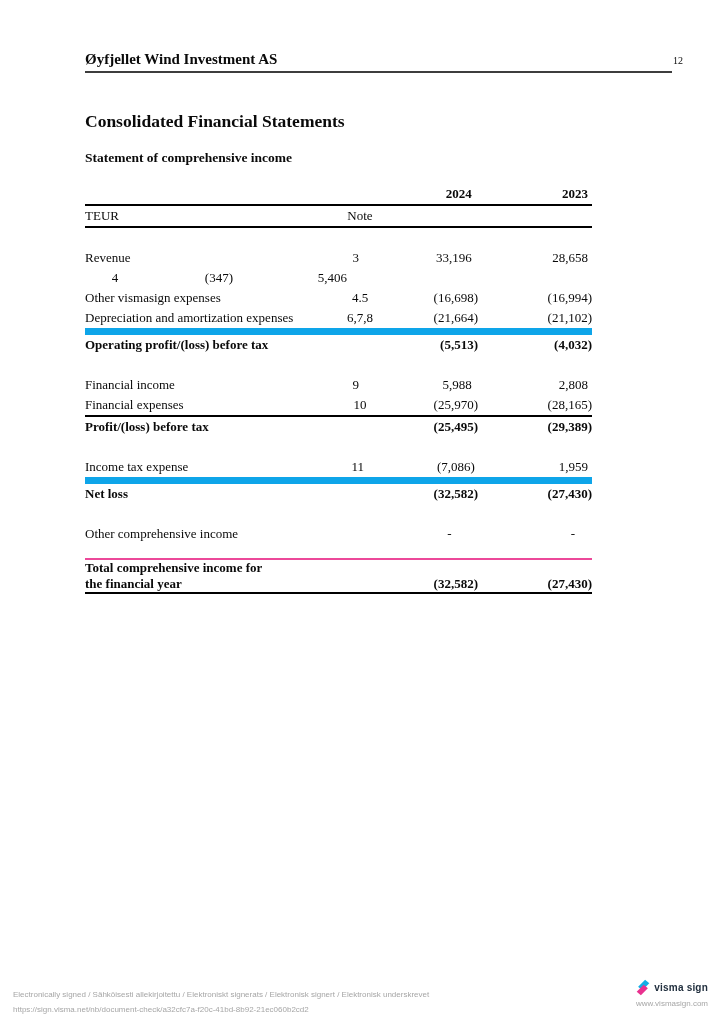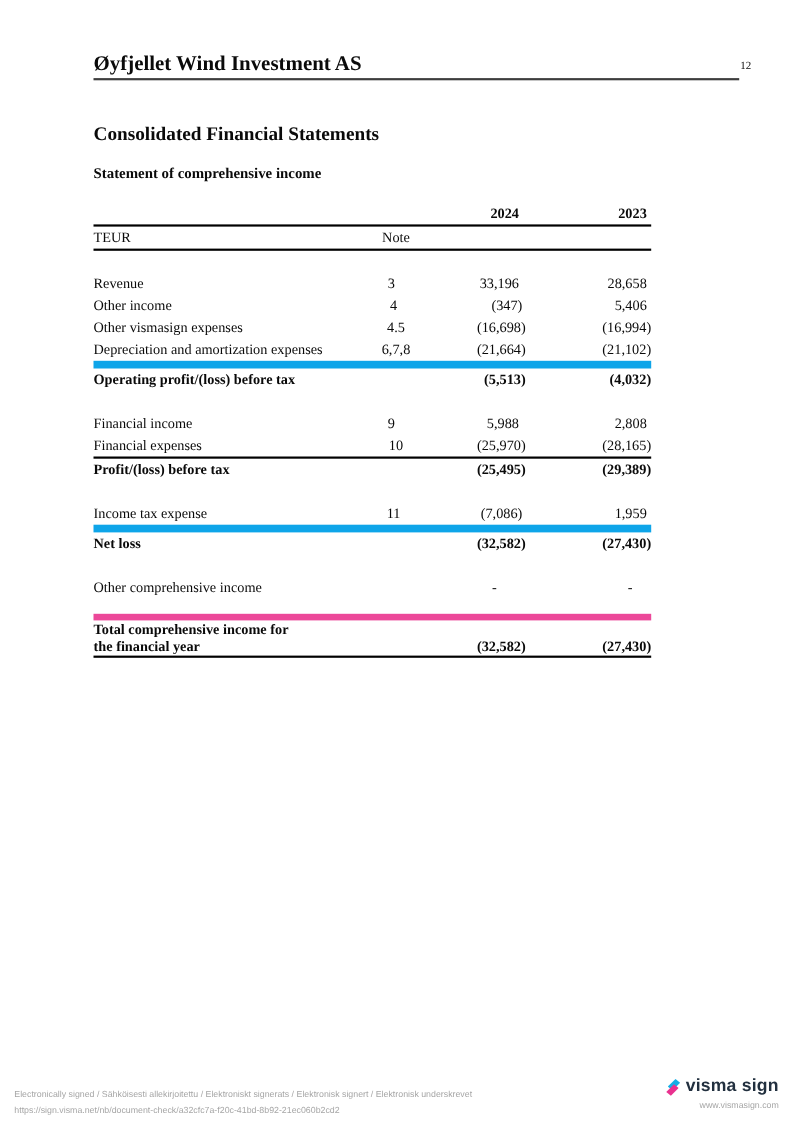--- a/index.html
+++ b/index.html
@@ -5,21 +5,21 @@
   html,body{margin:0;padding:0;}
   body{
     width:724px;height:1024px;position:relative;background:#ffffff;
     font-family:"Liberation Serif","DejaVu Serif",serif;color:#0a0a0a;
     overflow:hidden;
   }
   
   .page-header{
     position:absolute;left:85px;top:51px;width:587px;
     border-bottom:2px solid #3d3d3d;padding-bottom:4px;
-    font-weight:bold;font-size:19px;line-height:16px;
+    font-weight:bold;font-size:15px;line-height:16px;
   }
   .page-number{
     position:absolute;right:41px;top:53px;
     font-size:10px;line-height:16px;
   }
   
   .doc-title{
     position:absolute;left:85px;top:111px;
     font-size:17.5px;font-weight:bold;line-height:20px;
   }
@@ -29,41 +29,41 @@
   }
   
   .fin-table{position:absolute;left:85px;top:184px;width:507px;font-size:13px;}
   .trow{display:flex;align-items:center;height:20px;}
   .trow.tight{height:16px;}
   .trow.gap{height:20px;}
   .trow.gap.small{height:14px;}
   .trow.bold{font-weight:bold;}
   .rb-thin{border-bottom:7px solid #0ea5e9;}
   .rb-thick{border-bottom:2px solid #000;}
-  .ra-thick{border-top:6px solid #ec4899;}
+  .ra-thick{border-top:2px solid #ec4899;}
   .c-label{width:245px;text-align:left;white-space:nowrap;}
   .c-note{width:60px;text-align:center;}
   .c-v1{width:88px;text-align:right;}
   .c-v2{width:114px;text-align:right;}
   .pos{padding-right:4px;}
   .dash{padding-right:17px;}
   .hdr-year{font-weight:bold;}
   
   .footer-left{
     position:absolute;left:13px;top:987px;
     font-family:"Liberation Sans","DejaVu Sans",sans-serif;
     font-size:8px;line-height:15px;color:#a6a6a6;
   }
   .footer-left a{color:#a6a6a6;text-decoration:none;display:block;}
   .footer-right{
     position:absolute;right:16px;top:979px;text-align:right;
     font-family:"Liberation Sans","DejaVu Sans",sans-serif;
   }
   .brand-row{display:flex;align-items:center;justify-content:flex-end;gap:4px;}
-  .brand-name{font-size:16px;font-weight:bold;color:#22303f;letter-spacing:.2px;}
+  .brand-name{font-size:10px;font-weight:bold;color:#22303f;letter-spacing:.2px;}
   .brand-url{font-size:8px;color:#a6a6a6;margin-top:3px;}
   .bolt{width:14px;height:17px;display:inline-block;}
 </style>
 </head>
 <body>
 
 <div class="page-header">
   <span>Øyfjellet Wind Investment AS</span>
 </div>
 <div class="page-number">12</div>
@@ -86,21 +86,20 @@
   </div>
   <div id="table-rows">
       <div class="trow gap"></div>
       <div class="trow">
         <span class="c-label">Revenue</span>
         <span class="c-note">3</span>
         <span class="c-v1 pos">33,196</span>
         <span class="c-v2 pos">28,658</span>
       </div>
       <div class="trow">
-        <span class="c-label">Other income</span>
         <span class="c-note">4</span>
         <span class="c-v1">(347)</span>
         <span class="c-v2 pos">5,406</span>
       </div>
       <div class="trow">
         <span class="c-label">Other vismasign expenses</span>
         <span class="c-note">4.5</span>
         <span class="c-v1">(16,698)</span>
         <span class="c-v2">(16,994)</span>
       </div>

